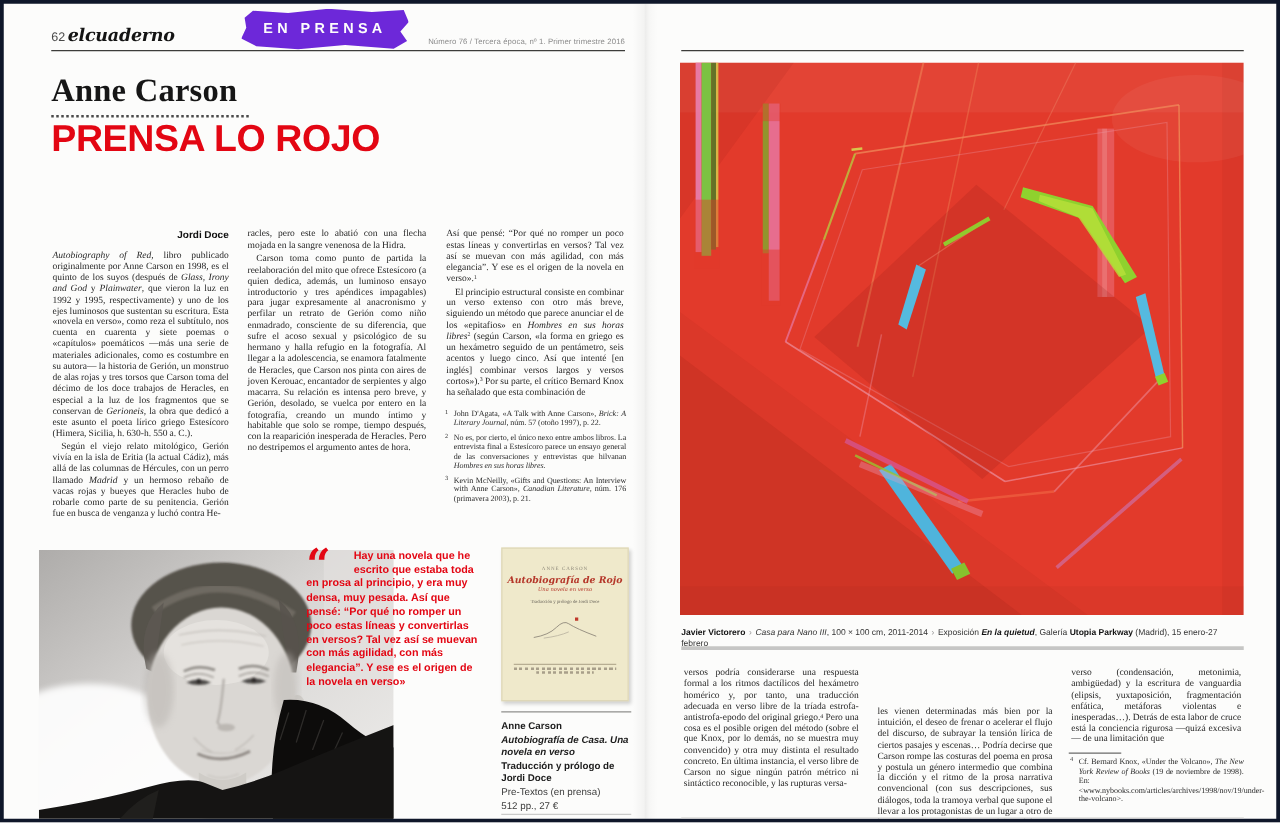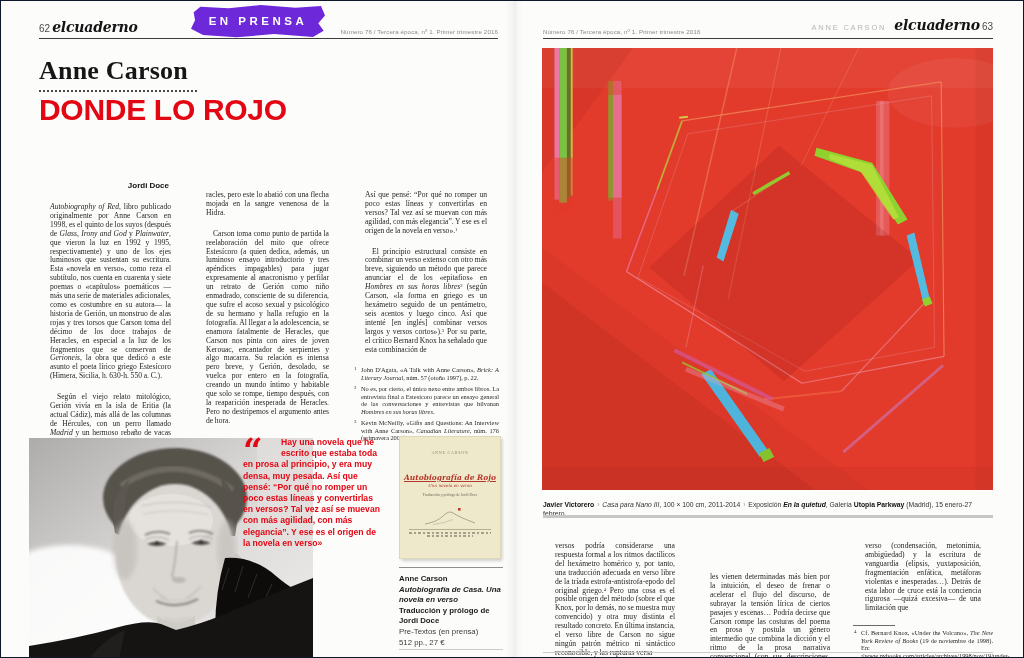--- a/index.html
+++ b/index.html
@@ -1,16 +1,16 @@
 <!DOCTYPE html>
 <html><head>
 <meta charset="utf-8">
 <style>
   html,body{margin:0;padding:0;background:#e9e9e7;}
-  #spread{position:relative;width:1024px;height:658px;background:#fcfcfb;border:1px solid #0f172a;box-sizing:border-box;overflow:hidden;
+  #spread{position:relative;width:1024px;height:658px;background:#fcfcfb;border:3px solid #0f172a;box-sizing:border-box;overflow:hidden;
           font-family:"Liberation Serif","DejaVu Serif",serif;}
   .gutter{position:absolute;left:503px;top:0;width:20px;height:658px;
           background:linear-gradient(90deg,rgba(0,0,0,0) 0%,rgba(0,0,0,.035) 45%,rgba(0,0,0,.06) 52%,rgba(0,0,0,.02) 70%,rgba(0,0,0,0) 100%);}
 
   
   .hdr{position:absolute;top:16px;height:21px;}
   .hdr62{left:38px;width:459px;}
   .hdr63{left:542px;width:450px;}
   .hdr-rule{position:absolute;height:1px;background:#3c3c3a;top:37px;}
   .rule62{left:38px;width:459px;}
@@ -29,48 +29,48 @@
           text-align:center;}
   .banner span{font:700 11.5px/33px "Liberation Sans","DejaVu Sans",sans-serif;color:#fdfdfc;letter-spacing:3.5px;}
 
   
   .kicker{position:absolute;left:38px;top:56px;font:700 26px/27px "Liberation Serif","DejaVu Serif",serif;color:#161616;letter-spacing:.2px;}
   .dotted{position:absolute;left:38px;top:89px;width:158px;border-top:2.5px dotted #4a4a4a;}
   .headline{position:absolute;left:38px;top:94px;font:800 30px/30px "Liberation Sans","DejaVu Sans",sans-serif;color:#e30613;letter-spacing:-.3px;}
 
   
   .col{position:absolute;text-align:justify;font:400 7.6px/8.9px "Liberation Serif","DejaVu Serif",serif;color:#1f1f1f;word-spacing:-.2px;}
-  .col p{margin:12px;}
+  .col p{margin:2px;}
   .col p.ind{text-indent:7px;}
   sup{font-size:.62em;line-height:0;vertical-align:baseline;position:relative;top:-.4em;}
   #p62c1{left:37px;top:180px;width:145px;}
   #p62c2{left:193px;top:178px;width:147px;}
   #p62c3{left:352px;top:178px;width:146px;}
   #p63c1{left:542px;top:529px;width:144px;}
   #p63c2{left:697px;top:560px;width:144px;}
   #p63c3{left:852px;top:529px;width:140px;}
-  .byline{text-align:right;font:700 8px/10px "Liberation Sans","DejaVu Sans",sans-serif;color:#101010;margin:0 14px 7px 0;}
+  .byline{text-align:right;font:700 8px/10px "Liberation Sans","DejaVu Sans",sans-serif;color:#101010;margin:0 2px 7px 0;}
   .fns{margin-top:9px;}
   .fn{position:relative;padding-left:8px;font:400 6.4px/7.5px "Liberation Serif","DejaVu Serif",serif;color:#2a2a2a;margin-bottom:4px;text-align:justify;}
   .fn .num{position:absolute;left:1px;top:-1px;font-size:5px;}
   .fnsep{width:42px;border-top:1px solid #6a6a6a;margin:6px 0 3px;}
 
   
   .pq{position:absolute;left:242px;top:436px;width:140px;font:700 8.6px/11.2px "Liberation Sans","DejaVu Sans",sans-serif;color:#e30613;text-align:left;z-index:5;}
   .pq-mark{float:left;width:38px;height:20px;font:700 34px/26px "DejaVu Serif",serif;color:#e30613;letter-spacing:-3px;}
 
   
   .photo{position:absolute;left:28px;top:437px;width:284px;height:221px;overflow:hidden;}
   .photo svg{display:block;}
 
   
   .cover{position:absolute;left:398px;top:435px;width:102px;height:123px;background:#efe9cb;border:1px solid #ded7b8;box-sizing:border-box;
          box-shadow:1.5px 2px 3px rgba(0,0,0,.18);text-align:center;z-index:6;}
   .cover-author{margin-top:13px;font:400 4px/5px "Liberation Serif",serif;color:#8a8577;letter-spacing:.8px;}
-  .cover-title{margin-top:19px;font:italic 700 7.5px/8px "DejaVu Serif",serif;color:#b5372a;text-decoration:underline;}
+  .cover-title{margin-top:3px;font:italic 700 7.5px/8px "DejaVu Serif",serif;color:#b5372a;}
   .cover-sub{margin-top:1px;font:italic 400 4.2px/5px "DejaVu Serif",serif;color:#b5372a;}
   .cover-credit{margin-top:5px;font:400 3.8px/4.5px "Liberation Serif",serif;color:#6b665c;}
   .cover-art{margin-top:9px;}
   .cover-imprint{position:absolute;left:9px;right:9px;bottom:21px;border-top:.5px solid #b7ae92;padding-top:2px;}
   .cover-imprint .micro{height:2px;background:repeating-linear-gradient(90deg,#a89f8a 0 2.5px,transparent 2.5px 4.5px);margin-bottom:1.5px;}
   .cover-imprint .micro.short{width:55%;margin:0 auto;}
   .bookinfo{position:absolute;left:398px;top:566px;width:104px;border-top:1px solid #8f8f8d;padding-top:6px;
             font:400 7.8px/10.6px "Liberation Sans","DejaVu Sans",sans-serif;color:#1c1c1c;}
   .bi-author,.bi-title,.bi-transl{font-weight:700;}
   .bi-title{font-style:italic;}
@@ -97,21 +97,21 @@
     <span class="issue">Número 76 / Tercera época, nº 1. Primer trimestre 2016</span>
   </div>
   <div class="hdr-rule rule62"></div>
 
   <div class="banner">
     <span>EN PRENSA</span>
   </div>
 
   <div class="kicker">Anne Carson</div>
   <div class="dotted"></div>
-  <div class="headline">DONDE LO ROJO</div>
+  <div class="headline">PRENSA LO ROJO</div>
 
   <div class="col" id="p62c1">
     <div class="byline">Jordi Doce</div>
     <p><i>Autobiography of Red</i>, libro publicado originalmente por Anne Carson en 1998, es el quinto de los suyos (después de <i>Glass, Irony and God</i> y <i>Plainwater</i>, que vieron la luz en 1992 y 1995, respectivamente) y uno de los ejes luminosos que sustentan su escritura. Esta «novela en verso», como reza el subtítulo, nos cuenta en cuarenta y siete poemas o «capítulos» poemáticos —más una serie de materiales adicionales, como es costumbre en su autora— la historia de Gerión, un monstruo de alas rojas y tres torsos que Carson toma del décimo de los doce trabajos de Heracles, en especial a la luz de los fragmentos que se conservan de <i>Gerioneis</i>, la obra que dedicó a este asunto el poeta lírico griego Estesícoro (Himera, Sicilia, h. 630-h. 550 a. C.).</p>
     <p class="ind">Según el viejo relato mitológico, Gerión vivía en la isla de Eritia (la actual Cádiz), más allá de las columnas de Hércules, con un perro llamado <i>Madrid</i> y un hermoso rebaño de vacas rojas y bueyes que Heracles hubo de robarle como parte de su penitencia. Gerión fue en busca de venganza y luchó contra He-</p>
   </div>
 
   <div class="col" id="p62c2">
     <p>racles, pero este lo abatió con una flecha mojada en la sangre venenosa de la Hidra.</p>
     <p class="ind">Carson toma como punto de partida la reelaboración del mito que ofrece Estesícoro (a quien dedica, además, un luminoso ensayo introductorio y tres apéndices impagables) para jugar expresamente al anacronismo y perfilar un retrato de Gerión como niño enmadrado, consciente de su diferencia, que sufre el acoso sexual y psicológico de su hermano y halla refugio en la fotografía. Al llegar a la adolescencia, se enamora fatalmente de Heracles, que Carson nos pinta con aires de joven Kerouac, encantador de serpientes y algo macarra. Su relación es intensa pero breve, y Gerión, desolado, se vuelca por entero en la fotografía, creando un mundo íntimo y habitable que solo se rompe, tiempo después, con la reaparición inesperada de Heracles. Pero no destripemos el argumento antes de hora.</p>
@@ -215,26 +215,20 @@
 
   <div class="bookinfo">
     <div class="bi-author">Anne Carson</div>
     <div class="bi-title">Autobiografía de Casa. Una novela en verso</div>
     <div class="bi-transl">Traducción y prólogo de Jordi Doce</div>
     <div class="bi-pub">Pre-Textos (en prensa)</div>
     <div class="bi-pages">512 pp., 27 €</div>
   </div>
   <div class="rule-b62"></div>
 
-  <div class="hdr hdr63">
-    <span class="issue">Número 76 / Tercera época, nº 1. Primer trimestre 2016</span>
-    <span class="hdr-right">
-      <span class="hdr-author">ANNE CARSON</span><span class="brand">elcuaderno</span><span class="folio">63</span>
-    </span>
-  </div>
   <div class="hdr-rule rule63"></div>
 
   <div class="art">
     <svg width="451" height="442" viewBox="0 0 470 443" preserveAspectRatio="none">
       <rect width="470" height="443" fill="#e23a2b"></rect>
       <rect width="470" height="40" fill="#ffffff" opacity="0.05"></rect>
       <polygon points="0,0 95,0 0,125" fill="#6b100c" opacity="0.08"></polygon>
       <polygon points="0,200 0,443 340,443" fill="#6b100c" opacity="0.05"></polygon>
       <polygon points="0,235 0,443 285,443" fill="#6b100c" opacity="0.10"></polygon>
       <rect x="452" width="18" height="443" fill="#6b100c" opacity="0.06"></rect>

